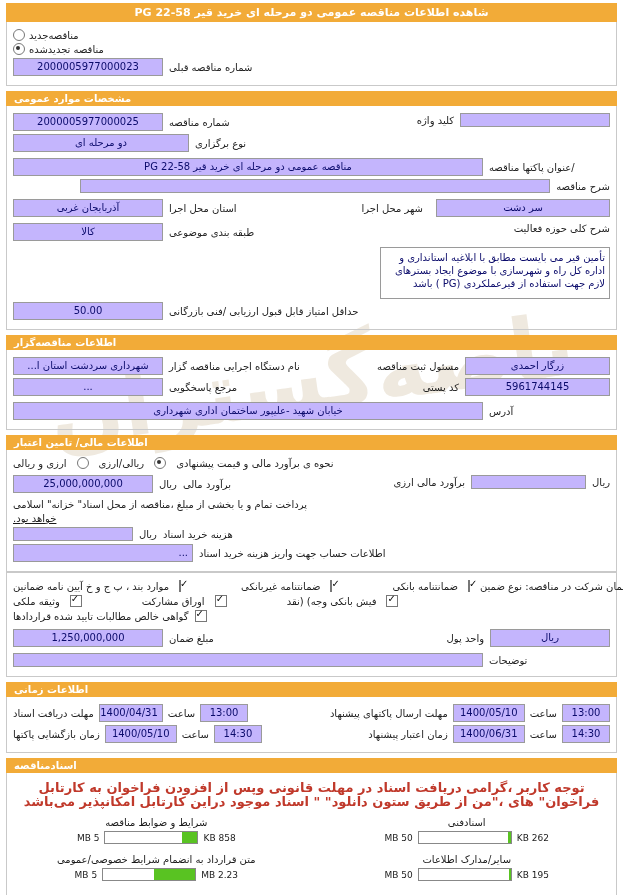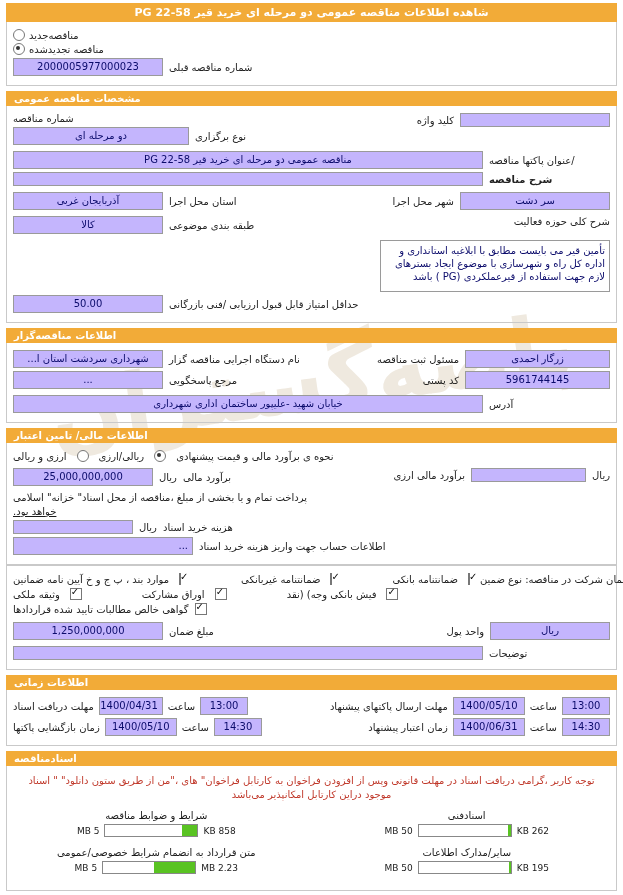--- a/index.html
+++ b/index.html
@@ -79,21 +79,21 @@
   }
   .chk.on::after{
     content:"\2713";position:absolute;left:0px;top:-3px;font-size:10px;color:#0a0a0a;
   }
   .radio-line{display:flex;align-items:center;gap:4px;justify-content:center;}
   .hdr-radios{display:flex;flex-direction:column;gap:2px;align-items:flex-end;padding:3px 8px 0 0;}
   .two-col{display:flex;justify-content:space-between;gap:10px;}
   .half{flex:1;}
   .time-row{display:flex;align-items:center;gap:5px;justify-content:flex-start;}
   .notice{
-    color:#c0392b;font-size:10px;line-height:14px;text-align:center;padding:4px 10px 2px 10px;
+    color:#c0392b;font-size:13px;line-height:14px;text-align:center;padding:4px 10px 2px 10px;font-weight:bold;
   }
   .files{margin-top:6px;}
   .file-row{display:flex;justify-content:space-between;align-items:flex-start;margin:4px 0 10px 0;}
   .file-item{width:48%;text-align:center;}
   .file-title{font-size:10px;margin-bottom:3px;}
   .bar-wrap{display:flex;align-items:center;gap:5px;justify-content:center;font-size:9px;}
   .bar{
     width:92px;height:11px;border:1px solid #888;background:#ffffff;position:relative;overflow:hidden;
   }
   .bar > i{display:block;height:100%;background:#59c322;}
@@ -117,53 +117,54 @@
         <span class="lbl">مناقصه تجدیدشده</span>
         <span class="radio on"></span>
       </div>
     </div>
     <div class="row" style="justify-content:flex-end;">
       <span class="lbl">شماره  مناقصه قبلی</span>
       <span class="fld center" style="width:150px;">2000005977000023</span>
     </div>
   </div>
 
-  <div class="sectionbar">مشخصات مناقصه عمومی</div>
+  <div class="sectionbar">مشخصات موارد عمومی</div>
   <div class="panel">
     <div class="two-col">
       <div class="half">
         <div class="row" style="justify-content:flex-start;">
           <span class="fld center" style="width:150px;"></span>
           <span class="lbl">کلید واژه</span>
         </div>
       </div>
       <div class="half">
         <div class="row" style="justify-content:flex-end;">
           <span class="lbl">شماره مناقصه</span>
+          <span class="fld center" style="width:150px;">2000005977000025</span>
         </div>
         <div class="row" style="justify-content:flex-end;">
           <span class="lbl">نوع برگزاری</span>
           <span class="fld center" style="width:176px;">دو مرحله ای</span>
         </div>
       </div>
     </div>
 
     <div class="row" style="justify-content:flex-end;">
       <span class="lbl">/عنوان  پاکتها مناقصه</span>
       <span class="fld center" style="width:470px;">مناقصه عمومی دو مرحله ای خرید قیر PG 22-58</span>
     </div>
-    <div class="row" style="justify-content:flex-end;font-weight:bold;">
+    <div class="row" style="">
       <span class="lbl">شرح مناقصه</span>
       <span class="fld" style="width:470px;"></span>
     </div>
 
     <div class="two-col">
       <div class="half">
         <div class="row" style="justify-content:flex-start;">
-          <span class="fld center" style="width:150px;">سر دشت</span>
+          <span class="fld center" style="width:174px;margin-left:7px;">سر دشت</span>
           <span class="lbl">شهر محل اجرا</span>
         </div>
       </div>
       <div class="half">
         <div class="row" style="justify-content:flex-end;">
           <span class="lbl">استان محل اجرا</span>
           <span class="fld center" style="width:150px;">آذربایجان غربی</span>
         </div>
       </div>
     </div>
@@ -190,21 +191,21 @@
       <span class="lbl">حداقل  امتیاز قابل قبول  ارزیابی /فنی بازرگانی</span>
       <span class="fld center" style="width:150px;">50.00</span>
     </div>
   </div>
 
   <div class="sectionbar">اطلاعات مناقصه‌گزار</div>
   <div class="panel">
     <div class="two-col">
       <div class="half">
         <div class="row" style="justify-content:flex-start;">
-          <span class="fld center" style="width:145px;font-family:Liberation Serif, serif;">زرگار احمدی</span>
+          <span class="fld center" style="width:145px;">زرگار احمدی</span>
           <span class="lbl">مسئول ثبت مناقصه</span>
         </div>
         <div class="row" style="justify-content:flex-start;">
           <span class="fld center" style="width:145px;">5961744145</span>
           <span class="lbl">کد پستی</span>
         </div>
       </div>
       <div class="half">
         <div class="row" style="justify-content:flex-end;">
           <span class="lbl">نام دستگاه اجرایی  مناقصه گزار</span>

